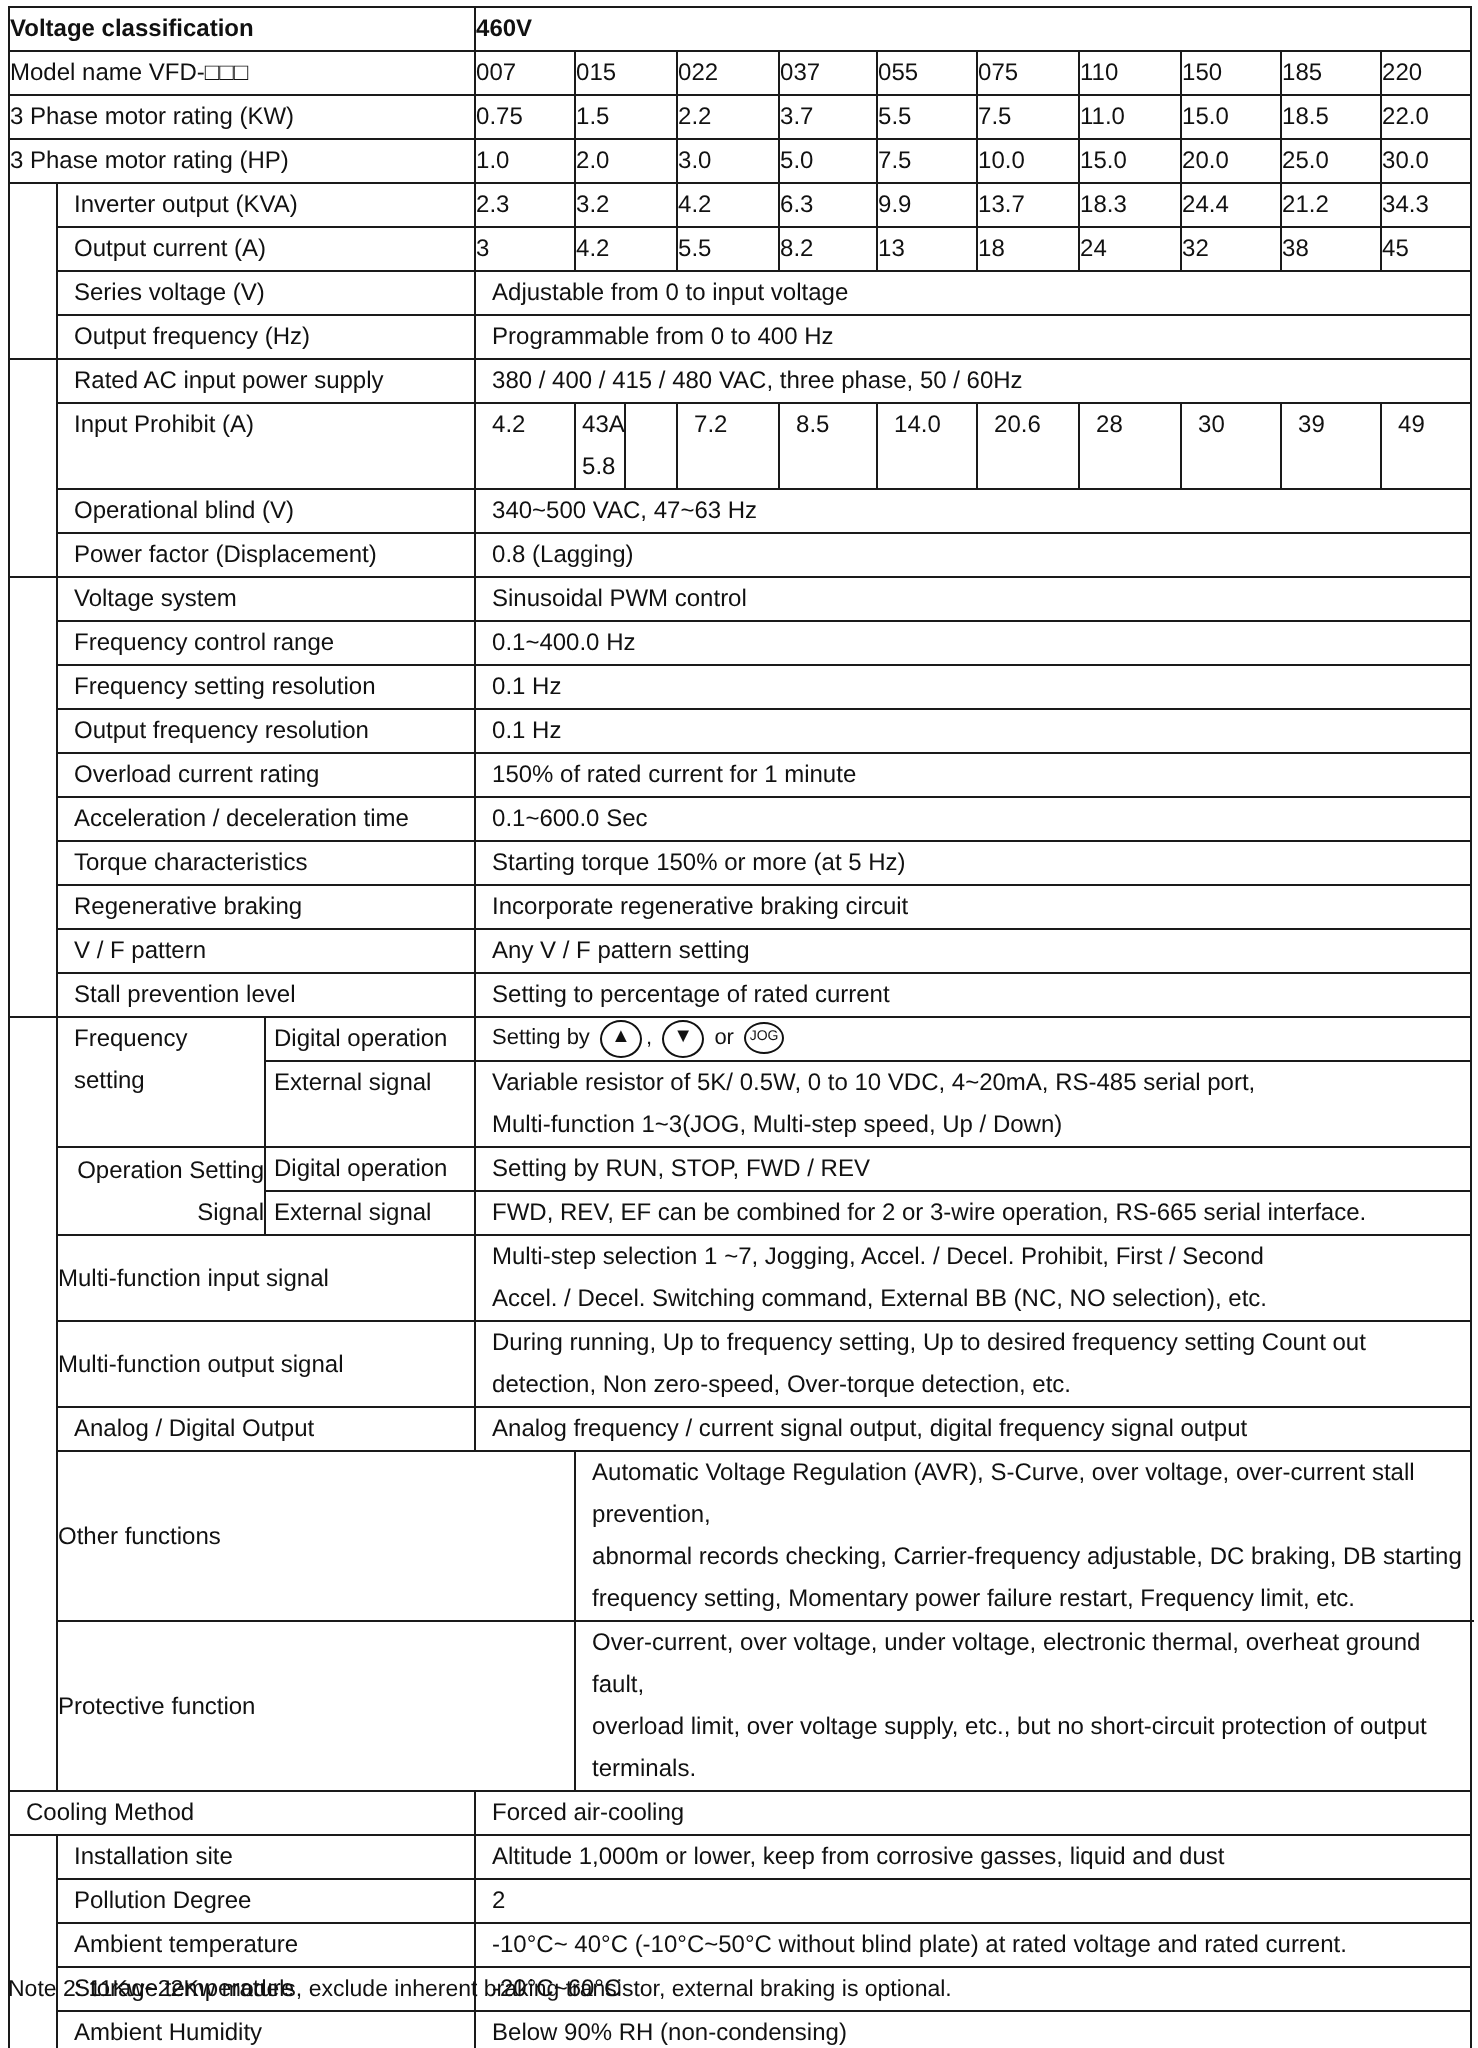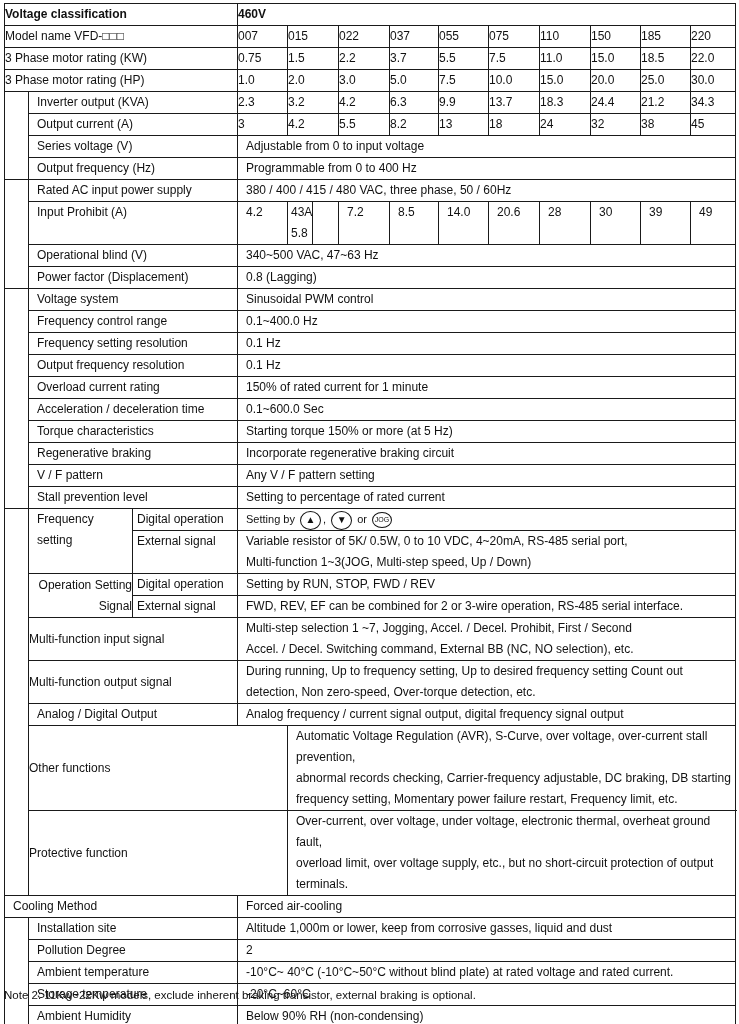--- a/index.html
+++ b/index.html
@@ -229,21 +229,21 @@
   <tr>
     <td rowspan="2" class="multi" style="padding:0 0 0 3px;text-align:right">
       <div>Operation Setting</div>
       <div>Signal</div>
     </td>
     <td class="sub">Digital operation</td>
     <td colspan="10">Setting by RUN, STOP, FWD / REV</td>
   </tr>
   <tr>
     <td class="sub">External signal</td>
-    <td colspan="10">FWD, REV, EF can be combined for 2 or 3-wire operation, RS-485 serial interface.</td>
+    <td colspan="10">FWD, REV, EF can be combined for 2 or 3-wire operation, RS-665 serial interface.</td>
   </tr>
   <tr style="height:42px">
     <td colspan="2" class="c">Multi-function input signal</td>
     <td colspan="10" class="multi">
       <div>Multi-step selection 1 ~7, Jogging, Accel. / Decel. Prohibit, First / Second</div>
       <div>Accel. / Decel.  Switching command, External BB (NC, NO selection), etc.</div>
     </td>
   </tr>
   <tr style="height:42px">
     <td colspan="2" class="c">Multi-function output signal</td>

